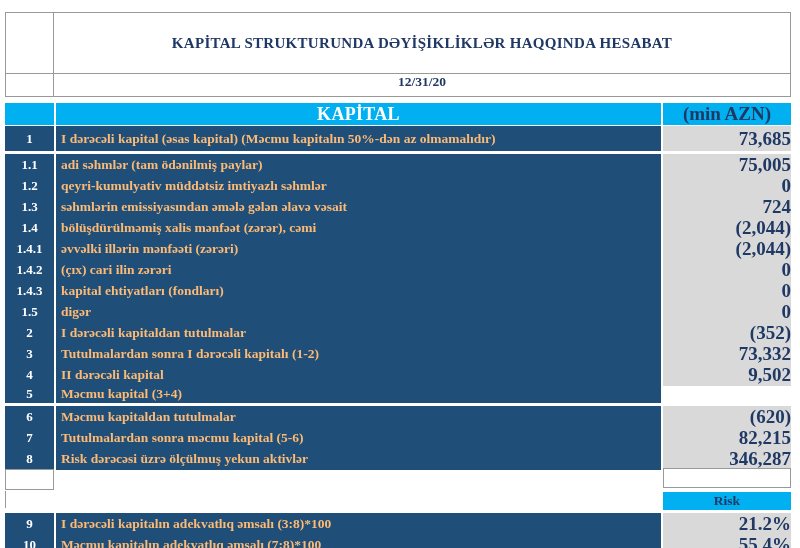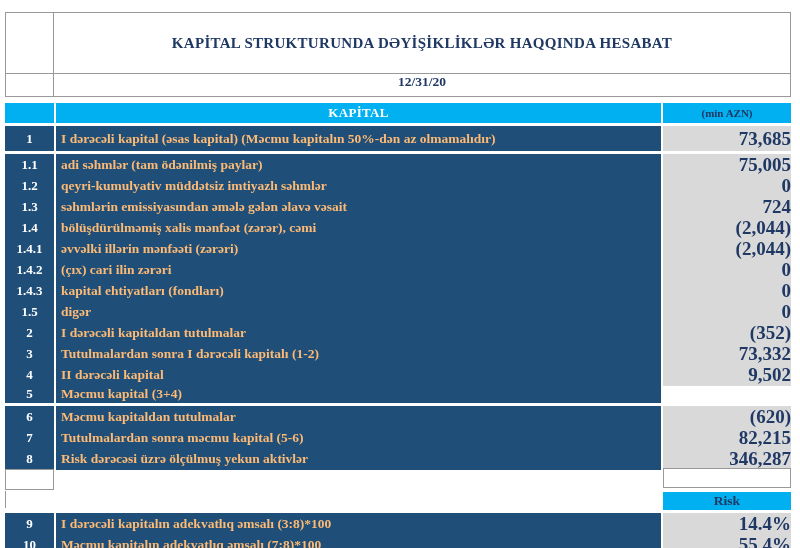--- a/index.html
+++ b/index.html
@@ -34,22 +34,22 @@
     display:grid;
     grid-template-columns:49px 605px 128px;
     column-gap:2px;
   }
   .header-row{height:20px;margin-bottom:3px;}
   .cell{display:flex;align-items:center;box-sizing:border-box;font-weight:bold;}
   .cyan{background:#00B0F0;}
   .navy{background:#1F4E79;}
   .grayc{background:#D9D9D9;}
   .center{justify-content:center;}
-  .kapital-text{color:#ffffff;font-size:13px;letter-spacing:.3px;}
-  .unit-text{color:#1F3864;font-size:11px;}
+  .kapital-text{color:#ffffff;font-size:18px;letter-spacing:.3px;}
+  .unit-text{color:#1F3864;font-size:19px;}
 
   .rows{display:flex;flex-direction:column;row-gap:3px;}
   .data-row{height:18px;}
   .data-row.tall{height:25px;}
   .num-cell{justify-content:center;color:#ffffff;font-size:13px;}
   .label-cell{color:#fdba74;font-size:13.5px;padding-left:5px;text-align:left;}
   .value-cell{justify-content:flex-end;color:#1F3864;font-size:19px;padding-right:0;}
 
   .gap-section{position:relative;height:26px;}
   .gap-cell-left{position:absolute;left:0;top:3px;width:49px;height:21px;}
@@ -201,21 +201,21 @@
       <div class="cell"></div>
       <div class="cell"></div>
       <div class="cell cyan center">
         <span class="fakt-text">Risk</span>
       </div>
     </div>
 
     <div class="grid-row data-row ratio-row">
       <div class="cell navy num-cell">9</div>
       <div class="cell navy label-cell">I dərəcəli  kapitalın  adekvatlıq əmsalı (3:8)*100</div>
-      <div class="cell grayc value-cell">14.4%</div>
+      <div class="cell grayc value-cell">21.2%</div>
     </div>
 
     <div class="grid-row data-row ratio-row">
       <div class="cell navy num-cell">10</div>
       <div class="cell navy label-cell">Məcmu kapitalın  adekvatlıq  əmsalı (7:8)*100</div>
       <div class="cell grayc value-cell">55.4%</div>
     </div>
 
   </div>
 </div>

